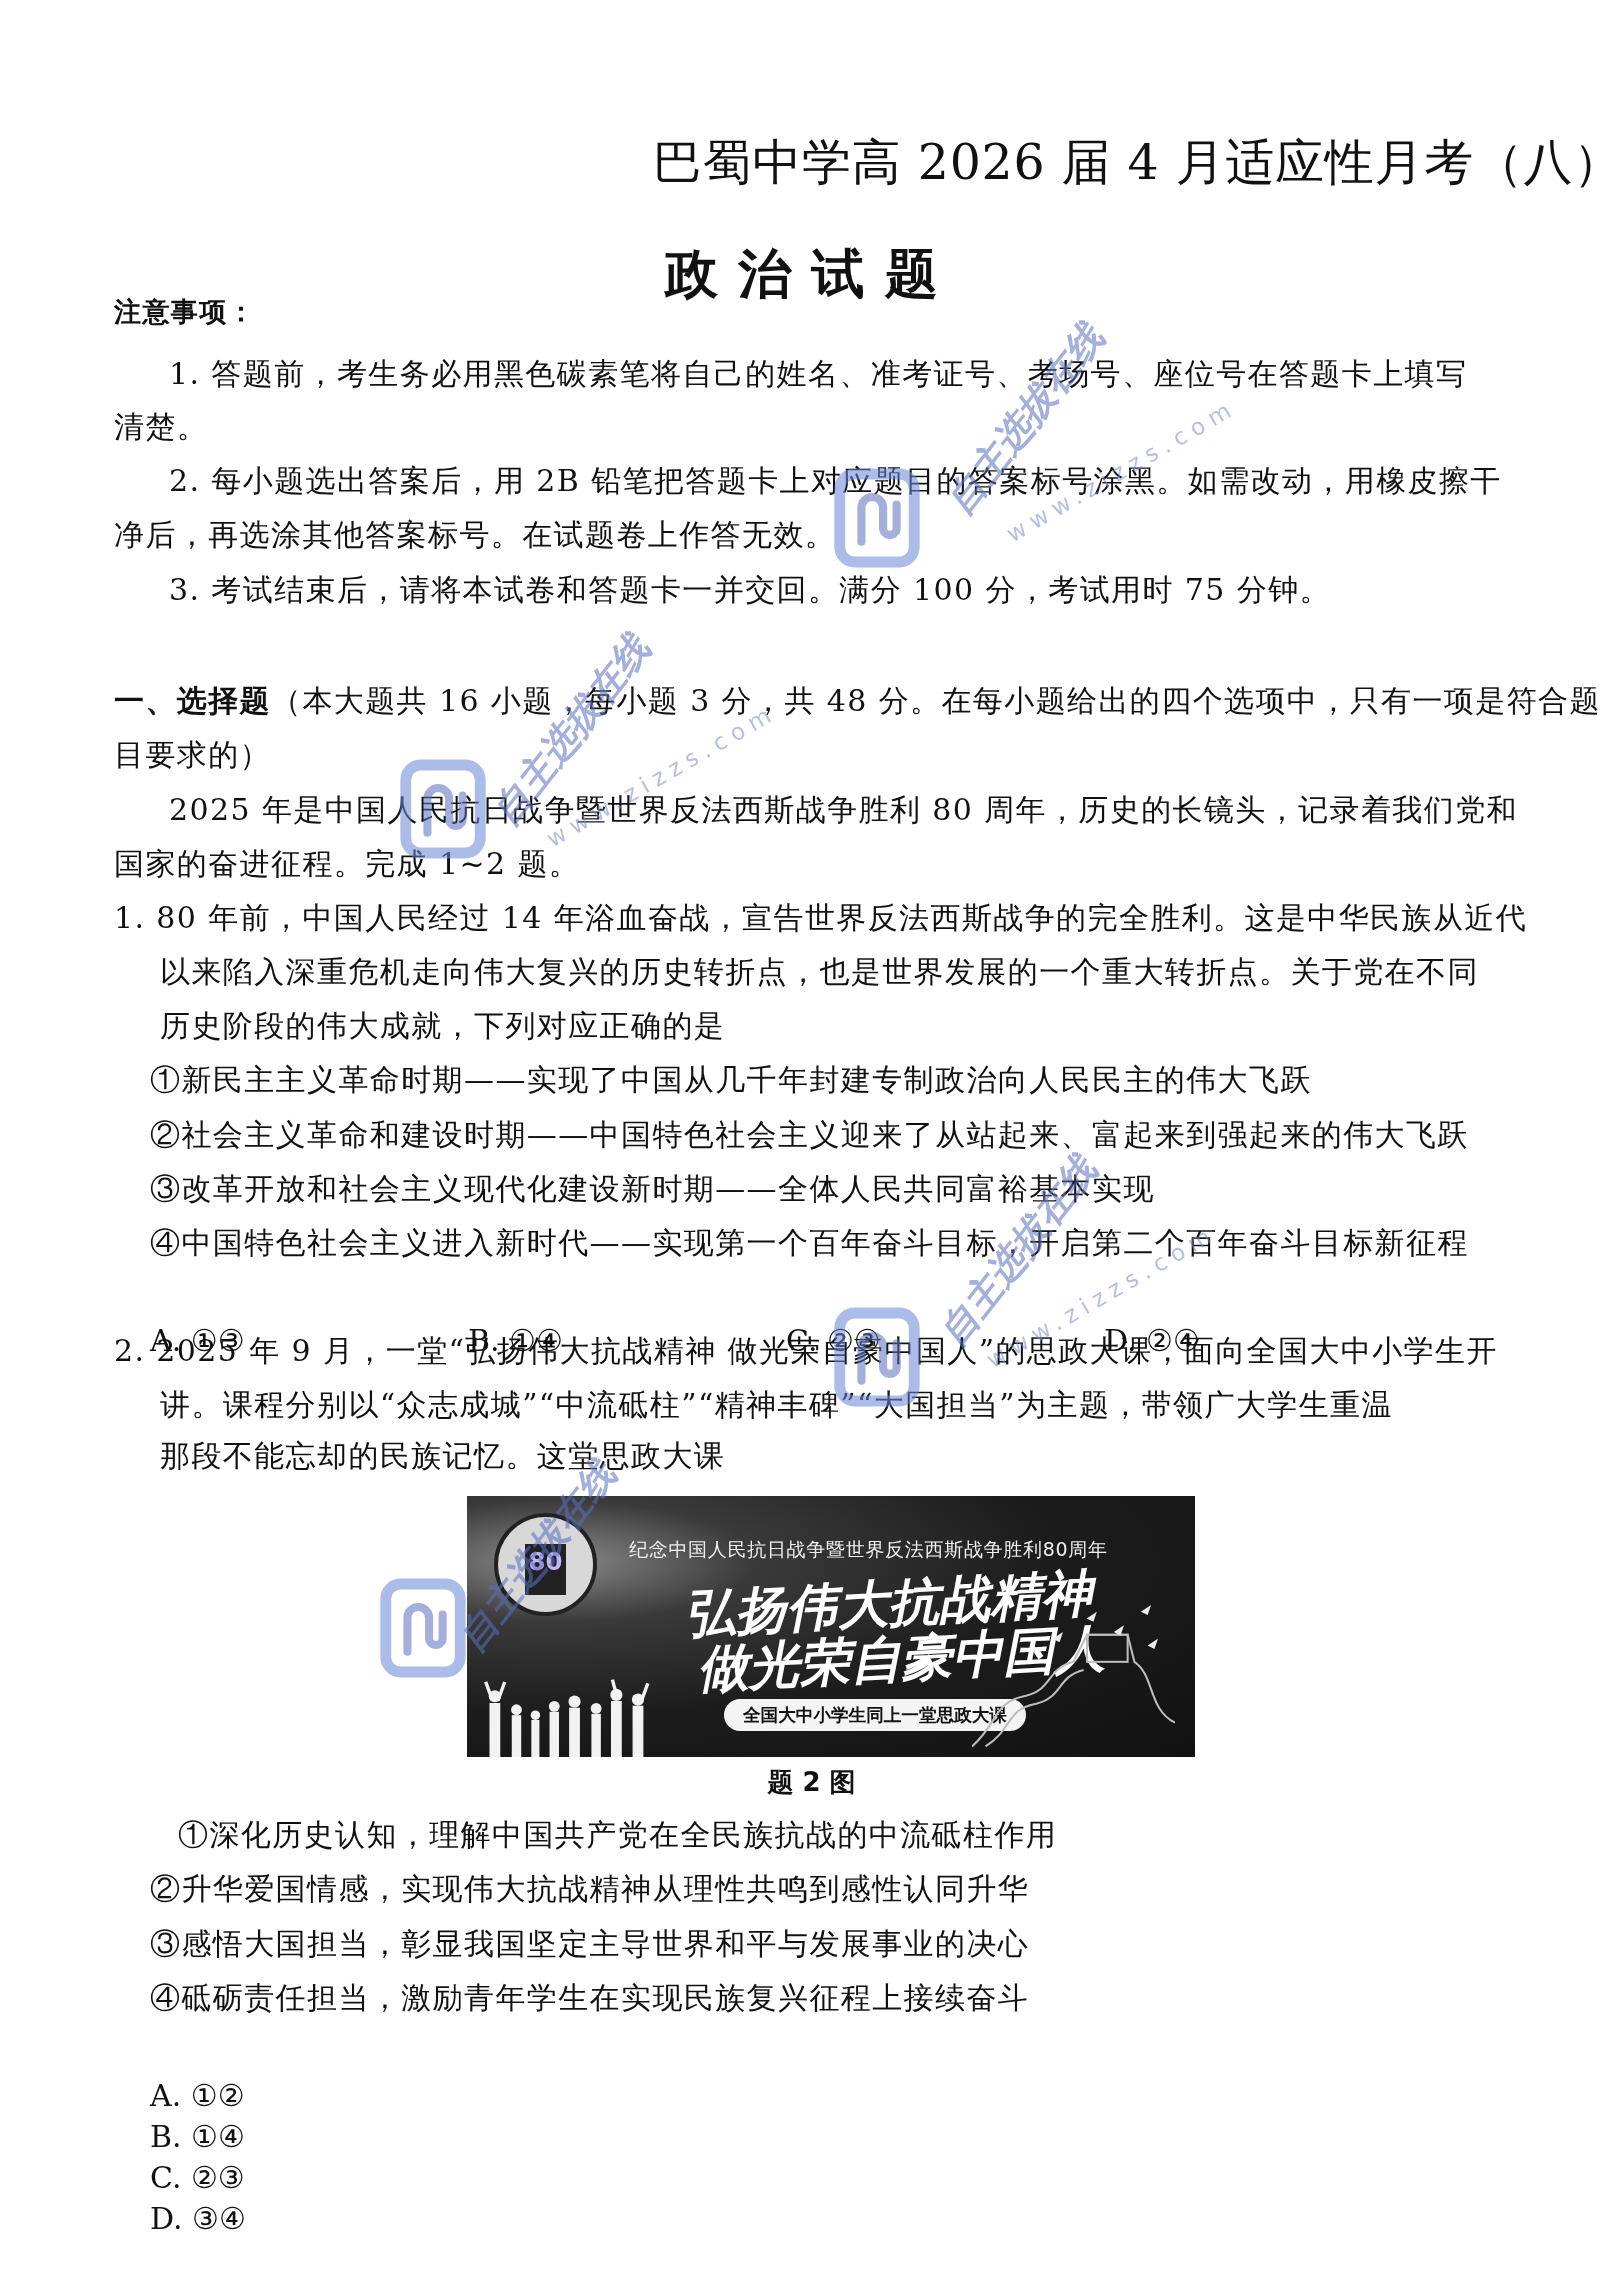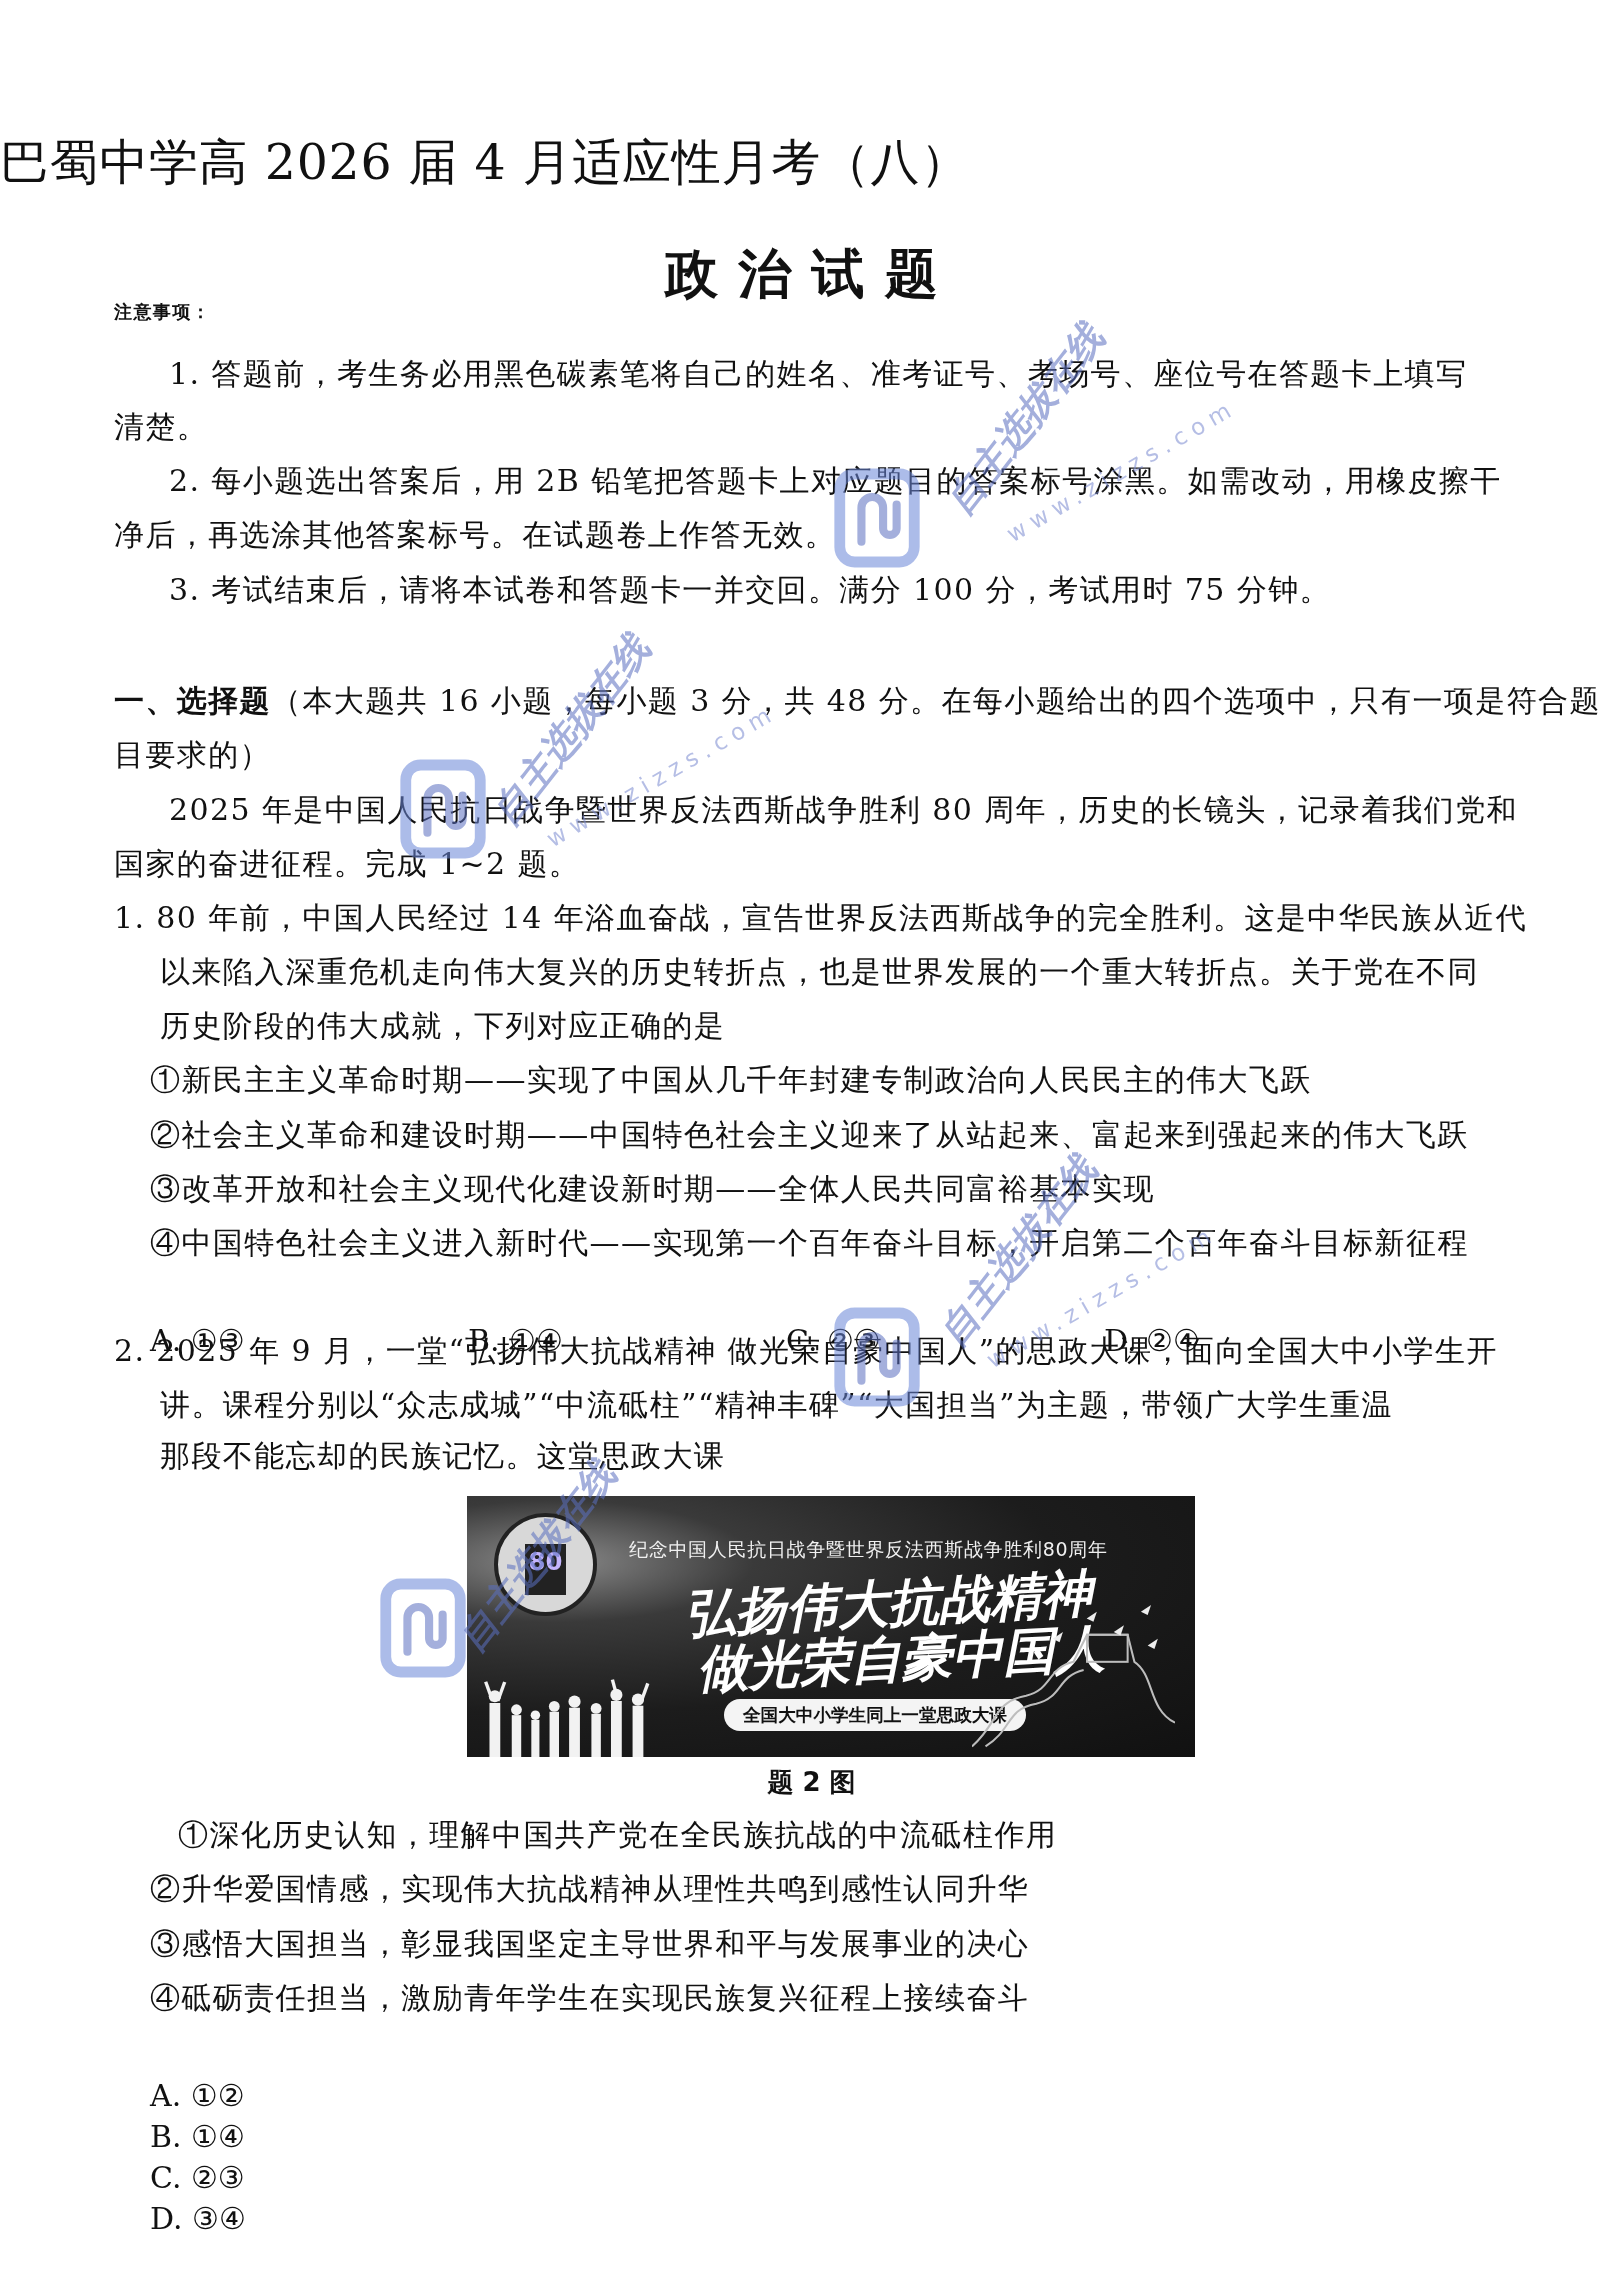--- a/index.html
+++ b/index.html
@@ -6,21 +6,21 @@
   body {
     width: 1623px; height: 2295px; position: relative; overflow: hidden;
     font-family: "DejaVu Serif", "Liberation Serif", serif;
     color: #111111;
   }
   .page { position: absolute; left: 0; top: 0; width: 1623px; height: 2295px; }
   .line { position: absolute; left: 114px; width: 1408px; font-size: 30px; line-height: 41px; white-space: nowrap; letter-spacing: 1.4px; }
   .indent { left: 169px; }
   .qcont { left: 148px; margin-left: 12px; }
   .opt { left: 150px; }
-  .title1 { position: absolute; top: 129px; left: 0; width: 1623px; text-align: left; font-size: 49px; line-height: 68px; letter-spacing: 0.7px; }
+  .title1 { position: absolute; top: 129px; left: 0; width: 1623px; text-align: right; font-size: 49px; line-height: 68px; letter-spacing: 0.7px; }
   .title2 { position: absolute; top: 240px; left: 0; width: 1623px; text-align: center; font-size: 53px; line-height: 68px; font-weight: bold; letter-spacing: 20.3px; font-family: "DejaVu Sans", "Liberation Sans", sans-serif; }
   .bold { font-weight: bold; font-family: "DejaVu Sans", "Liberation Sans", sans-serif; }
   .answers { position: absolute; left: 150px; width: 1354px; font-size: 30px; line-height: 41px; display: flex; margin-top: 44px; }
   .answers span { display: inline-block; width: 318px; }
   .figure {
     position: absolute; left: 467px; top: 1496px; width: 728px; height: 261px;
     background: radial-gradient(ellipse at 12% 25%, #8a8a8a 0%, #3a3a3a 22%, #1c1c1c 55%, #111 100%);
     overflow: hidden;
   }
   .fig-badge { position: absolute; left: 27px; top: 17px; width: 95px; height: 95px; border-radius: 50%; background: #d8d8d8; border: 4.1px solid #222; }
@@ -39,21 +39,21 @@
   .wm-url { color: #7a8ad0; font-size: 23px; letter-spacing: 6.8px; white-space: nowrap; transform-origin: left bottom; font-family: "DejaVu Sans", sans-serif; }
 </style>
 </head>
 <body>
 
 <div class="page">
 
   <div class="title1">巴蜀中学高 2026 届 4 月适应性月考（八）</div>
   <div class="title2">政治试题</div>
 
-  <div class="line bold" style="top:291px; font-size:18px;">注意事项：</div>
+  <div class="line bold" style="top:291px; font-size:27px;">注意事项：</div>
   <div class="line indent" style="top:353px;">1. 答题前，考生务必用黑色碳素笔将自己的姓名、准考证号、考场号、座位号在答题卡上填写</div>
   <div class="line" style="top:406px;">清楚。</div>
   <div class="line indent" style="top:460px;">2. 每小题选出答案后，用 2B 铅笔把答题卡上对应题目的答案标号涂黑。如需改动，用橡皮擦干</div>
   <div class="line" style="top:514px;">净后，再选涂其他答案标号。在试题卷上作答无效。</div>
   <div class="line indent" style="top:569px;">3. 考试结束后，请将本试卷和答题卡一并交回。满分 100 分，考试用时 75 分钟。</div>
 
   <div class="line" style="top:680px;">
     <span class="bold">一、选择题</span><span>（本大题共 16 小题，每小题 3 分，共 48 分。在每小题给出的四个选项中，只有一项是符合题</span>
   </div>
   <div class="line" style="top:734px;">目要求的）</div>

